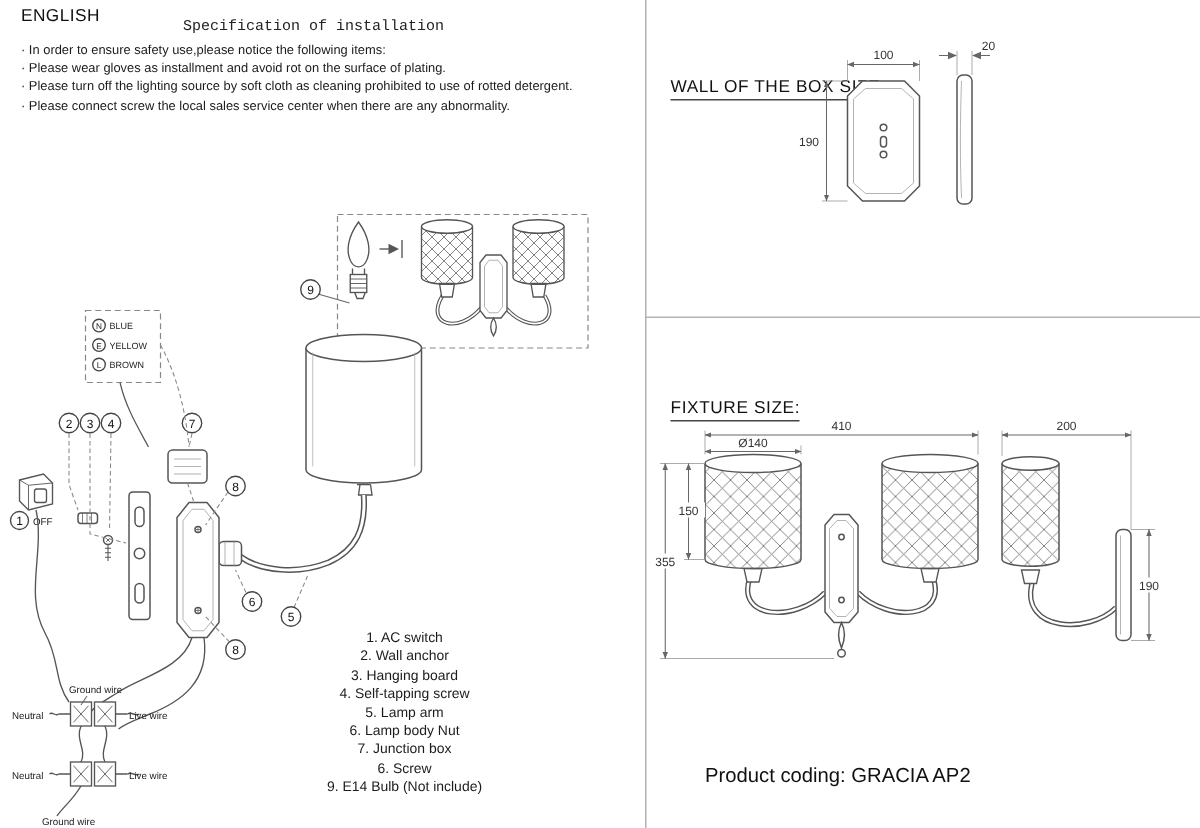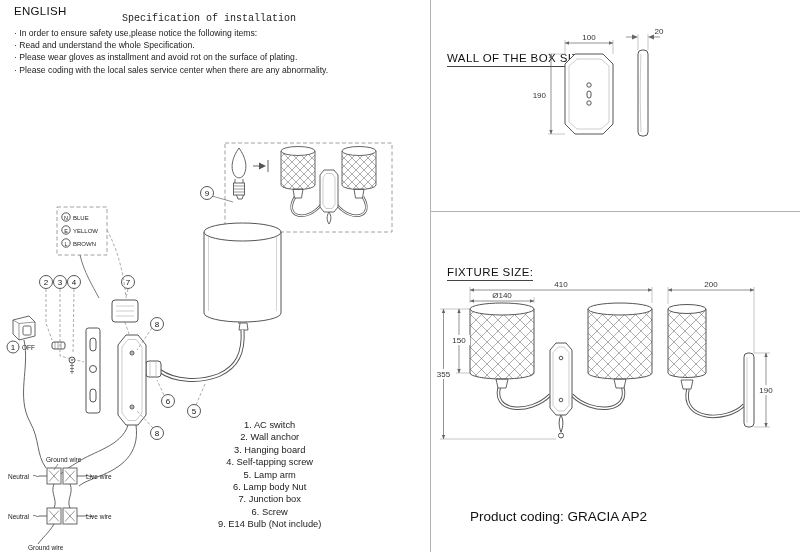--- a/index.html
+++ b/index.html
@@ -45,23 +45,23 @@
 </head>
 <body>
 
 <div class="page">
 
   <div class="abs lang">ENGLISH</div>
   <div class="abs spec-title">Specification of installation</div>
 
   <div class="abs instructions">
     <div class="instr">· In order to ensure safety use,please notice the following items:</div>
-    <div class="instr">· Read and understand the whole Specification.</div>
     <div class="instr">· Please wear gloves as installment and avoid rot on the surface of plating.</div>
-    <div class="instr">· Please coding with the local sales service center when there are any abnormality.</div>
+    <div class="instr">· Please turn off the lighting source by soft cloth as cleaning prohibited to use of rotted detergent.</div>
+    <div class="instr">· Please connect screw the local sales service center when there are any abnormality.</div>
   </div>
 
   <svg class="diagram-main" width="430" height="442" viewBox="0 0 430 442">
     <defs>
       <marker id="ar1" viewBox="0 0 10 10" refX="9.5" refY="5" markerWidth="6.5" markerHeight="6.5" orient="auto-start-reverse">
         <path d="M0,1 L10,5 L0,9 Z" fill="#666"></path>
       </marker>
       <pattern id="lat1" width="8" height="8" patternUnits="userSpaceOnUse">
         <path d="M0,8 L8,0 M0,0 L8,8" stroke="#777" stroke-width="0.6" fill="none"></path>
       </pattern>

